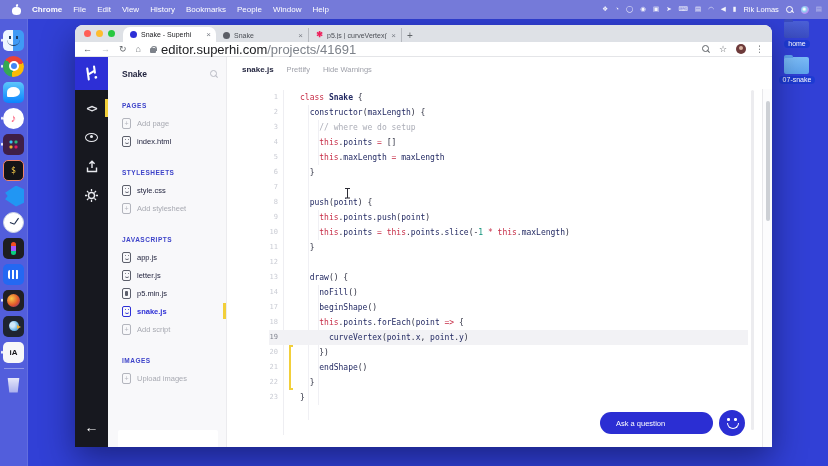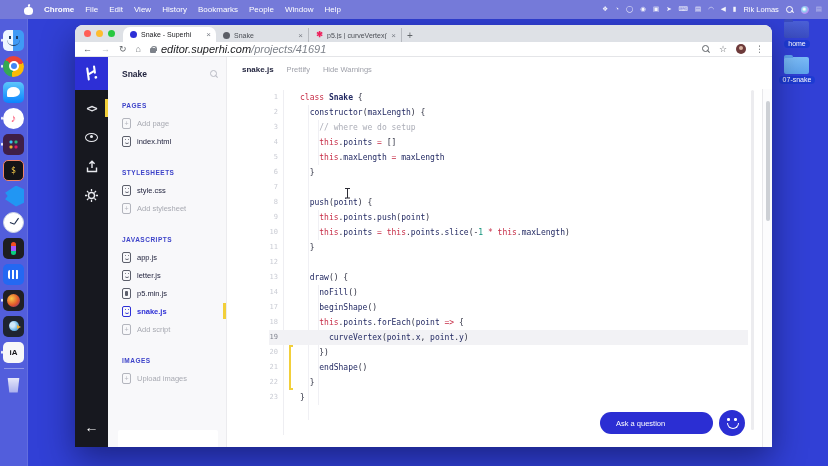--- a/index.html
+++ b/index.html
@@ -1,21 +1,21 @@
 <!DOCTYPE html>
 <html style="--desktop: #3140d6; --menubar: #757ad9; --shblue: #2d2fd6; --yellow: #f2cf3a; --askblue: #2b2ed3; --c-kw: #c62b45; --c-id: #232a63; --c-lit: #0f9179; --c-cm: #abadb7; --c-pl: #2f3142;"><head>
 <meta charset="utf-8">
 <style>
   * { margin:0; padding:0; box-sizing:border-box; }
   html,body { width:828px; height:466px; overflow:hidden; font-family:"Liberation Sans", sans-serif; }
   #screen { position:relative; width:828px; height:466px; background:var(--desktop,#3140d6); overflow:hidden; }
 
   
   #menubar { position:absolute; left:0; top:0; right:0; height:19px; background:var(--menubar,#757ad9);
-    display:flex; align-items:center; padding:0 24px; color:#fff; font-size:8px; z-index:50; }
+    display:flex; align-items:center; padding:0 12px; color:#fff; font-size:8px; z-index:50; }
   .menu-left { display:flex; align-items:center; gap:11px; }
   .menu-item { white-space:nowrap; }
   .menu-item.app { font-weight:bold; }
   .apple { width:9px; height:11px; position:relative; display:inline-block; }
   .apple::before { content:""; position:absolute; left:0; top:3px; width:9px; height:8px; background:#fff; border-radius:45% 45% 48% 48%; }
   .apple::after { content:""; position:absolute; left:4px; top:0; width:2px; height:3px; background:#fff; border-radius:2px; transform:rotate(25deg); }
   .menu-right { position:absolute; right:6px; top:0; height:19px; display:flex; align-items:center; gap:7px; }
   .status-icon { font-size:6.5px; color:rgba(255,255,255,.92); line-height:1; }
   .menu-user { font-size:7.5px; }
   .s-icon { width:8px; height:8px; position:relative; display:inline-block; }
@@ -104,21 +104,21 @@
   #new-tab { width:16px; height:14px; display:flex; align-items:center; justify-content:center; color:#5f6368; font-size:10px; }
 
   #addressbar { position:absolute; left:0; top:17px; right:0; height:15px; background:#fff; border-bottom:1px solid #e4e5e8;
     display:flex; align-items:center; padding:0 8px; gap:9px; font-size:9px; color:#5f6368; }
   .nav-ic { line-height:1; font-size:9px; }
   .nav-ic.dim { color:#bcc0c6; }
   .url-box { display:flex; align-items:center; gap:5px; flex:1; }
   .lock { width:6px; height:7px; position:relative; display:inline-block; }
   .lock::before { content:""; position:absolute; left:0; bottom:0; width:6px; height:4.5px; background:#7d828a; border-radius:1px; }
   .lock::after { content:""; position:absolute; left:1px; top:0; width:4px; height:4px; border:1.1px solid #7d828a; border-bottom:none; border-radius:3px 3px 0 0; }
-  .url { font-size:11px; color:#202124;font-style:italic; }
+  .url { font-size:13px; color:#202124; }
   .url .path { color:#7d828a; }
   .bar-right { display:flex; align-items:center; gap:9px; }
   .bar-right .s-icon { color:#5f6368; }
   .avatar { width:10px; height:10px; border-radius:50%; background:#6d3a3a; position:relative; }
   .avatar::after { content:""; position:absolute; left:3px; top:2px; width:4px; height:4px; border-radius:50%; background:#d9b3a0; }
 
   
   #content { position:absolute; left:0; top:32px; right:0; bottom:0; background:#fff; overflow:hidden; }
   #leftcol { position:absolute; left:0; top:0; bottom:0; width:33px; }
   #logo { height:33px; background:var(--shblue,#2d2fd6); display:flex; align-items:center; justify-content:center; }

